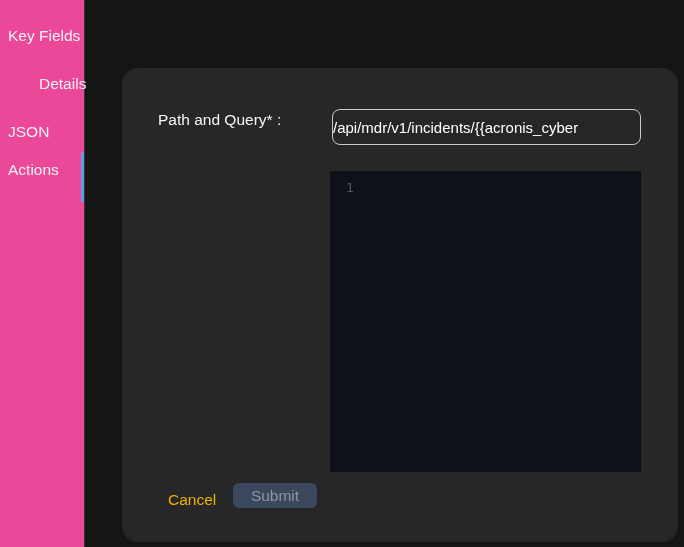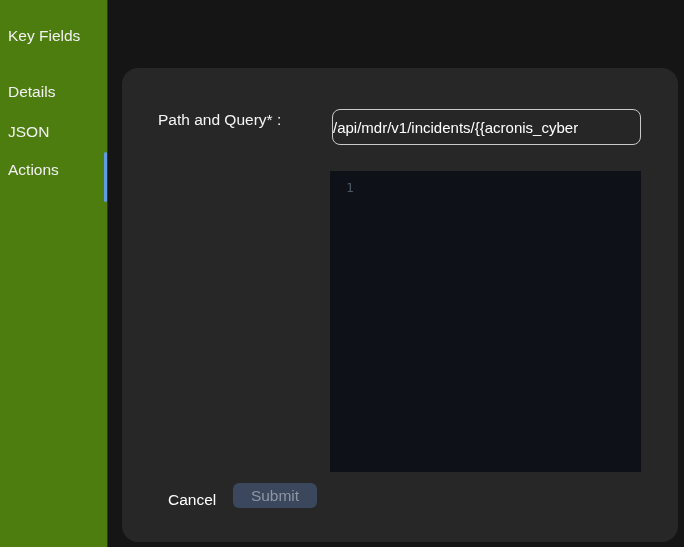--- a/index.html
+++ b/index.html
@@ -8,33 +8,33 @@
     position:relative;
     background:#151515;
     font-family:"Liberation Sans", sans-serif;
     overflow:hidden;
     color:#f2f2f2;
   }
 
   
   .sidebar {
     position:absolute; left:0; top:0;
-    width:108px; height:547px;
-    background:#4d7c0f;
+    width:85px; height:547px;
+    background:#ec4899;
     border-right:1px solid #333333;
     padding-left:28px;
   }
   .sidebar-item {
     position:absolute; left:8px;
     height:20px; line-height:20px;
     font-size:15.5px; color:#f2f2f2;
     cursor:pointer; white-space:nowrap;
   }
   .si-0 { top:26px; }
-  .si-1 { top:82px; }
+  .si-1 { top:74px;margin-left:31px; }
   .si-2 { top:122px; }
   .si-3 { top:160px; }
   .active-bar {
     position:absolute; right:0; top:152px;
     width:3px; height:50px;
     background:#609be4; border-radius:2px;
   }
 
   
   .main { position:absolute; left:105px; top:0; width:579px; height:547px; }
@@ -86,21 +86,21 @@
     font-size:13px; color:#4d5566;
     user-select:none;
   }
   .editor-content {
     position:absolute; left:34px; top:9px; right:6px; bottom:6px;
     font-size:13px; color:#d8dee9; white-space:pre;
   }
 
   .cancel-link {
     position:absolute; left:46px; top:423px;
-    font-size:15.5px; color:#ffffff;
+    font-size:15.5px; color:#eab308;
     cursor:pointer; white-space:nowrap;
   }
   .submit-btn {
     position:absolute; left:111px; top:415px;
     width:84px; height:25px;
     background:#3a475c; border:none; border-radius:6px;
     color:#8e96a3; font-size:15.5px;
     font-family:"Liberation Sans", sans-serif;
     cursor:pointer;
     display:flex; align-items:center; justify-content:center;

